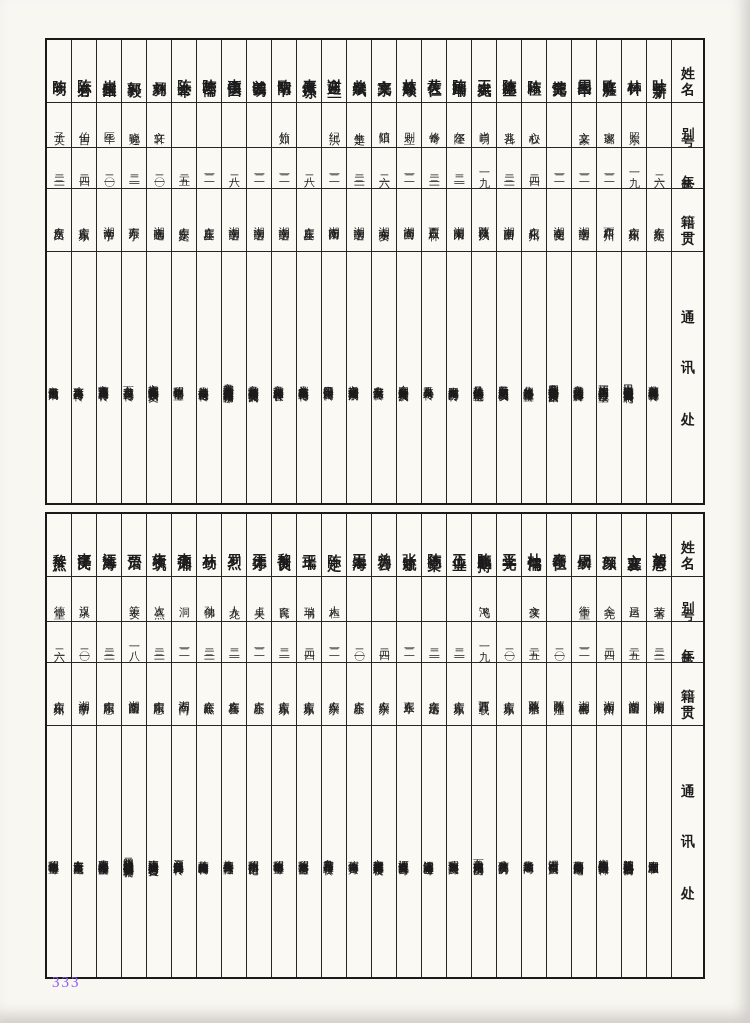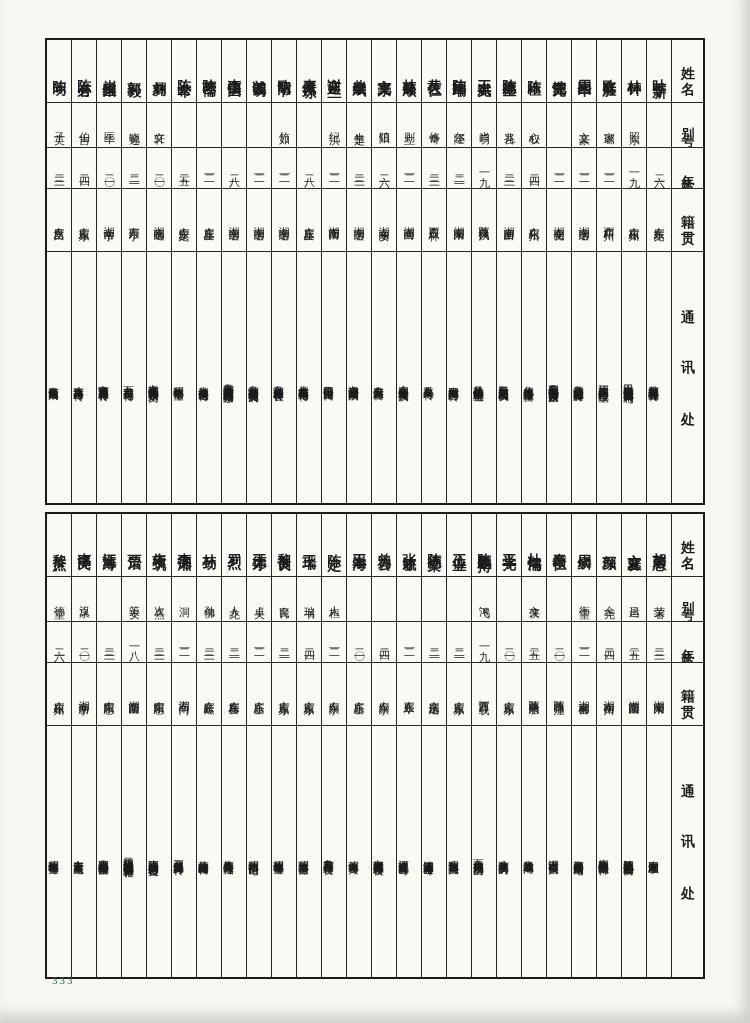--- a/index.html
+++ b/index.html
@@ -25,21 +25,21 @@
   .c-age .vt{font-size:11px;letter-spacing:2px;}
   .c-native .vt{font-size:11px;line-height:12px;letter-spacing:1px;}
   .c-addr .vt{font-size:10.5px;line-height:12px;letter-spacing:0.5px;}
   
   .header-col .c-name .vt{font-size:14px;font-weight:700;letter-spacing:16px;}
   .header-col .c-alias .vt{font-size:13px;font-weight:700;letter-spacing:8px;}
   .header-col .c-age .vt{font-size:13px;font-weight:700;letter-spacing:3px;}
   .header-col .c-native .vt{font-size:14px;font-weight:700;letter-spacing:16px;}
   .header-col .c-addr{justify-content:center;padding-top:0;}
   .header-col .c-addr .vt{font-size:14px;font-weight:700;letter-spacing:52px;}
-  .pageno{position:absolute;left:52px;top:974px;font-size:11px;letter-spacing:2px;color:#15803d;}
+  .pageno{position:absolute;left:52px;top:974px;font-size:15px;letter-spacing:2px;color:#8b5cf6;}
 </style>
 </head>
 <body>
 
 <div class="page">
   <div class="tables">
 
     <div class="dtable" id="table1">
       <div class="col header-col">
         <div class="cell c-name">

